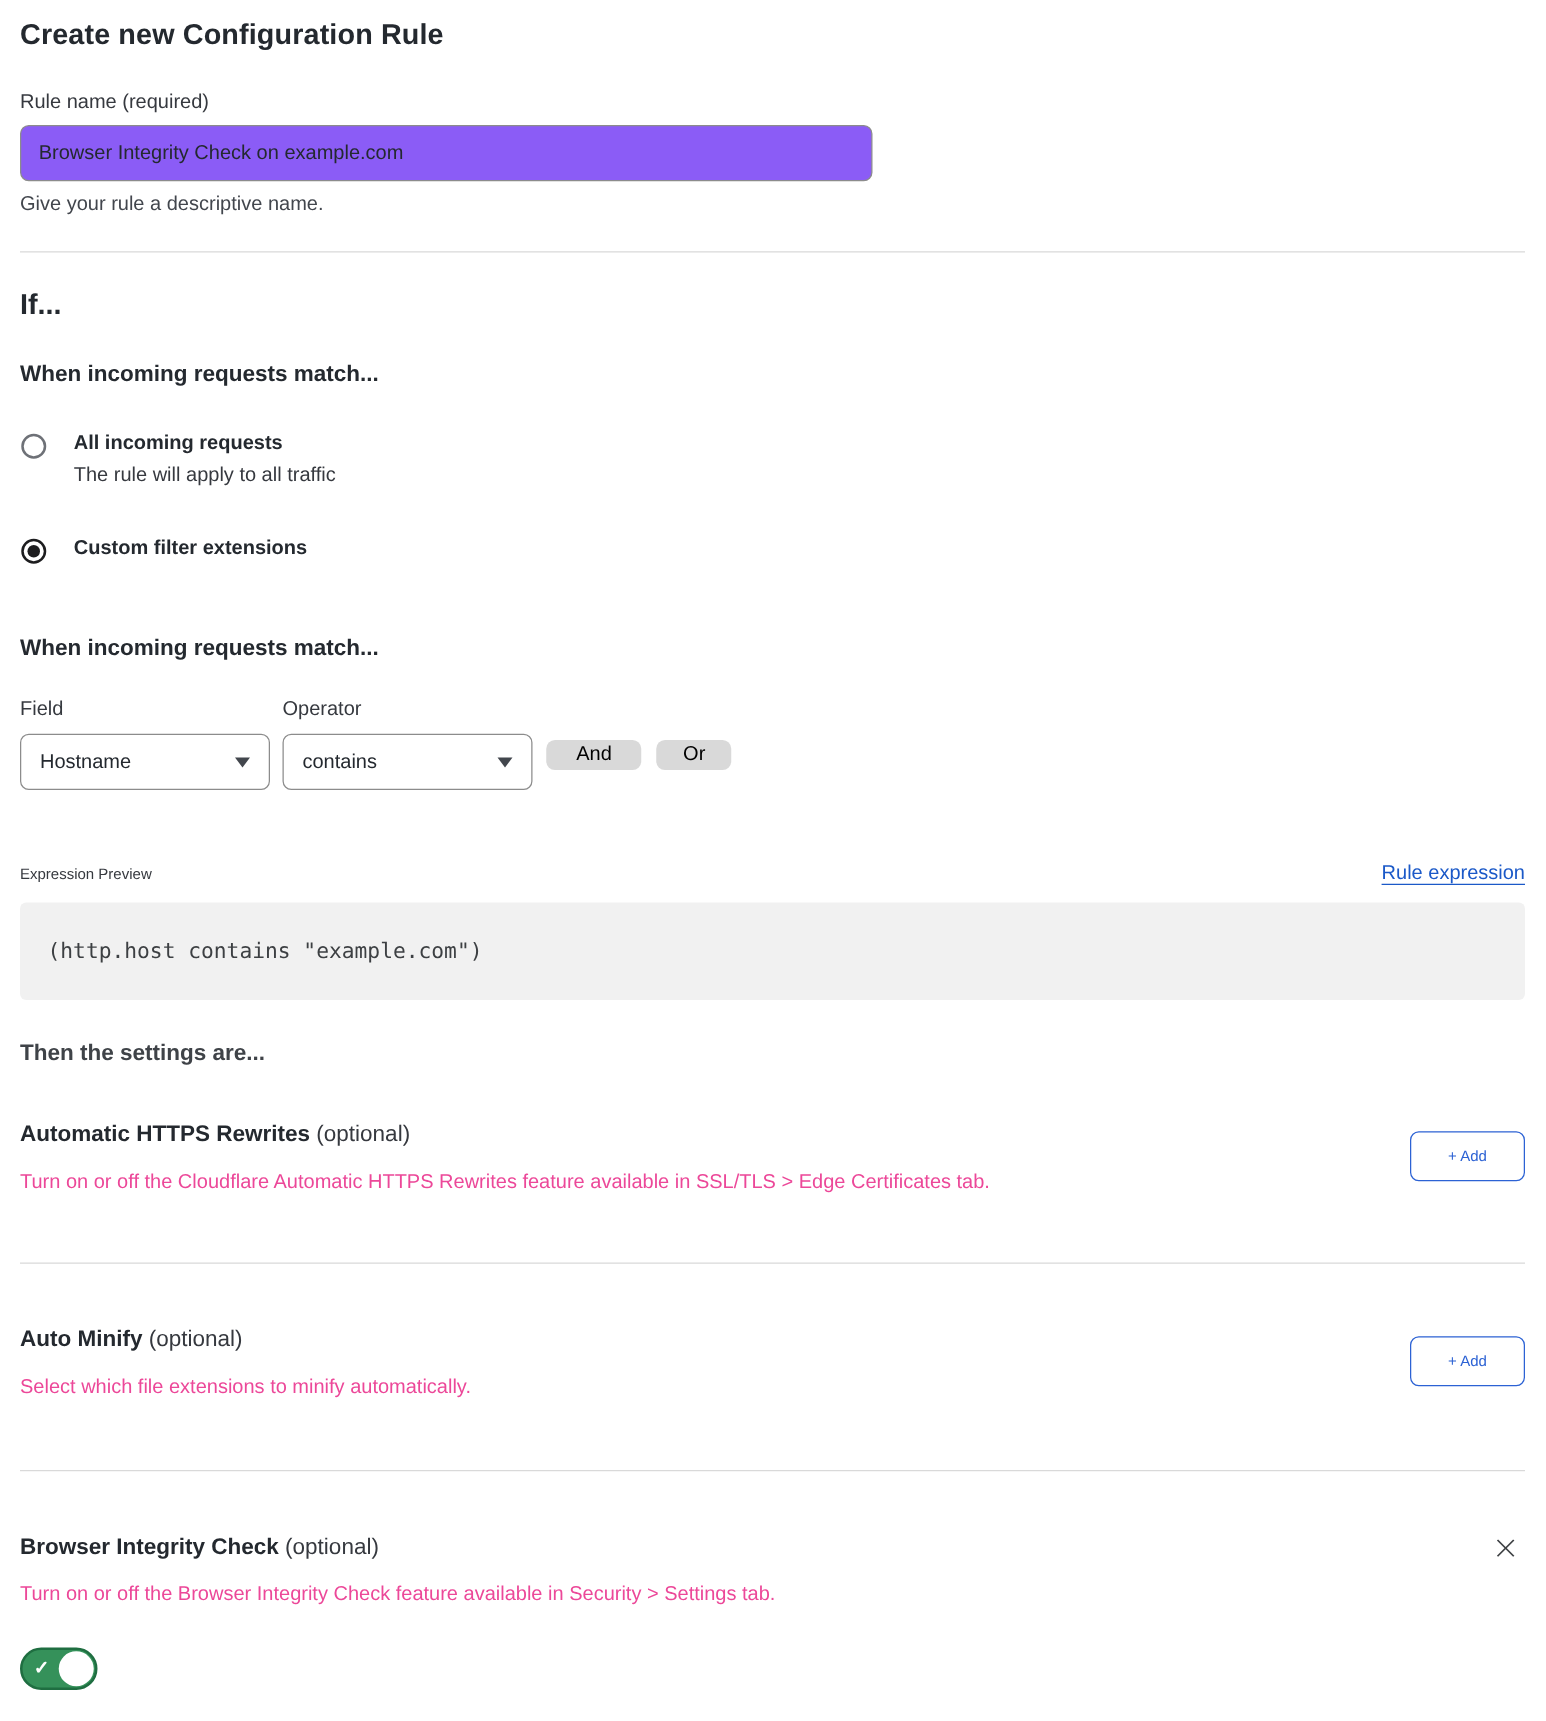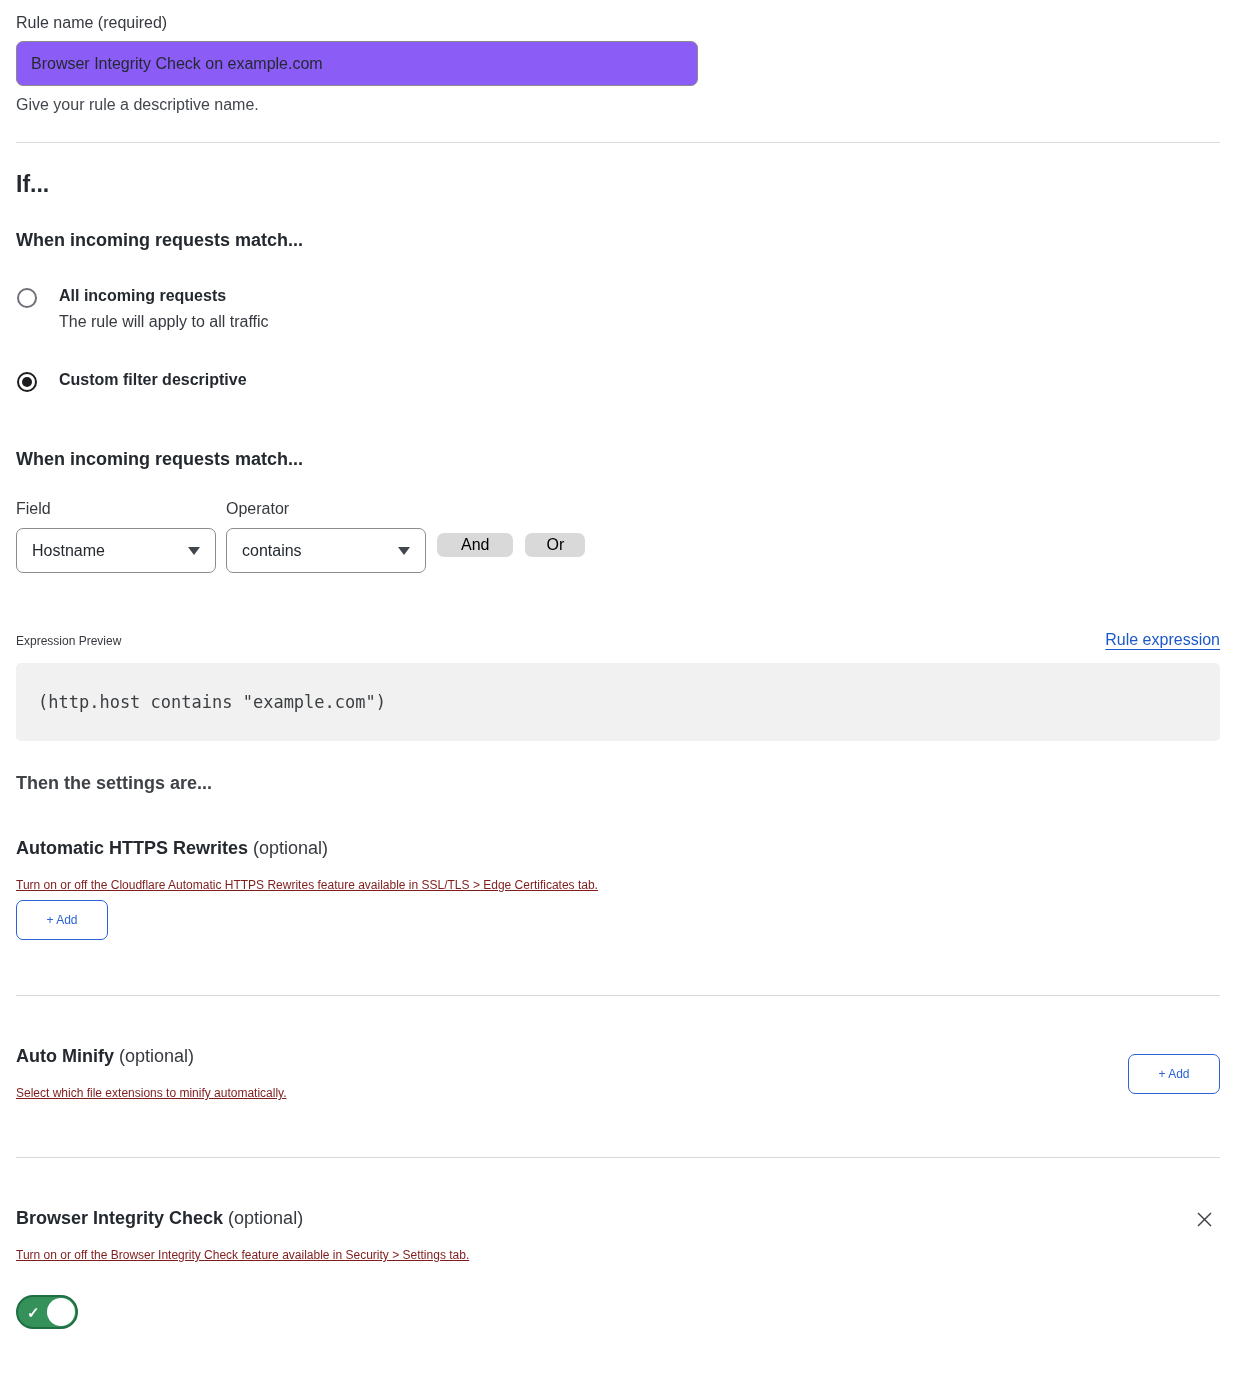--- a/index.html
+++ b/index.html
@@ -153,26 +153,26 @@
     color: #3d4043;
   }
 
   .h-then {
     font-size: 18px; font-weight: 700; color: #3f4348;
     margin-top: 32px;
   }
 
   
   .setting { display: flex; justify-content: space-between; align-items: flex-start; }
-  .setting-s1 { margin-top: 44px; flex-direction: column; }
+  .setting-s1 { margin-top: 44px; }
   .setting-body { max-width: 1000px; }
   .setting-title-row { font-size: 18px; color: #24292f; margin-bottom: 19px; }
   .setting-title { font-weight: 700; }
   .setting-optional { font-weight: 400; color: #36393f; }
-  .setting-desc { font-size: 12px; color: #7f1d1d; text-decoration: underline; }
+  .setting-desc { font-size: 16px; color: #ec4899; }
   .btn-add {
     min-width: 92px;
     height: 40px;
     background: #ffffff;
     border: 1px solid #2c62d4;
     border-radius: 7px;
     color: #2c62d4;
     font-size: 12px;
     font-family: "Liberation Sans", sans-serif;
     cursor: pointer;
@@ -214,20 +214,21 @@
     width: 28px; height: 28px;
     border-radius: 50%;
     background: #ffffff;
   }
 </style>
 </head>
 <body>
 
 <div class="container">
 
+  <h1 class="page-title">Create new Configuration Rule</h1>
 
   <div>
     <div class="field-label">Rule name (required)</div>
     <input class="text-input" type="text" value="Browser Integrity Check on example.com" style="">
     <div class="help-text">Give your rule a descriptive name.</div>
   </div>
 
   <hr class="divider top">
 
   <h2 class="h-if">If...</h2>
@@ -237,21 +238,21 @@
     <span class="radio-circle"></span>
     <span class="radio-texts">
       <div class="radio-label">All incoming requests</div>
       <div class="radio-desc">The rule will apply to all traffic</div>
     </span>
   </div>
 
   <div class="radio-row selected">
     <span class="radio-circle"></span>
     <span class="radio-texts">
-      <div class="radio-label">Custom filter descriptive</div>
+      <div class="radio-label">Custom filter extensions</div>
     </span>
   </div>
 
   <h3 class="h-sub" style="margin-top:52px; margin-bottom:30px;">When incoming requests match...</h3>
 
   <div class="builder-row">
     <div class="builder-col">
       <div class="field-label">Field</div>
       <div class="select-box">
         <span>Hostname</span>

